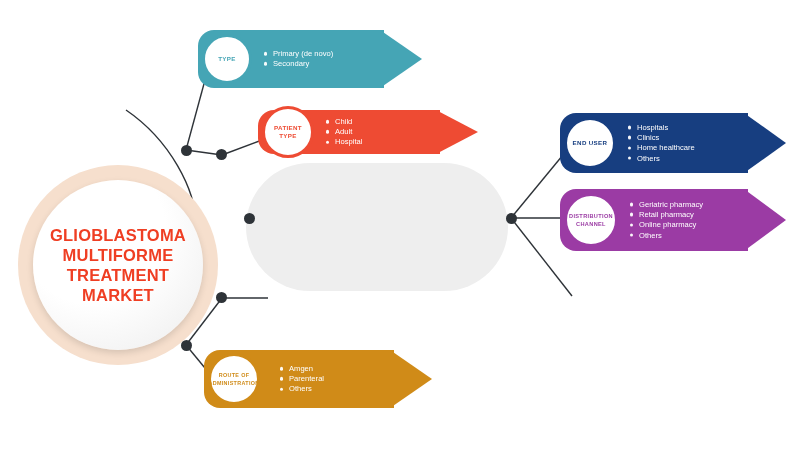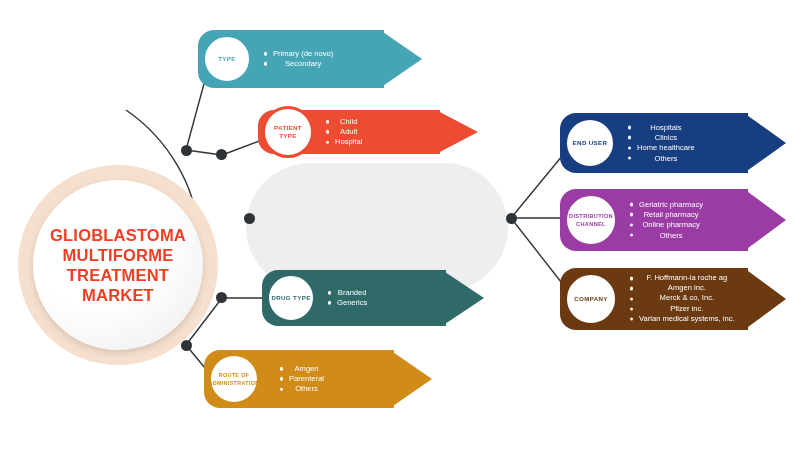--- a/index.html
+++ b/index.html
@@ -51,21 +51,21 @@
     border-radius:50%;background:#ffffff;
     display:flex;align-items:center;justify-content:center;text-align:center;
     z-index:3;box-sizing:border-box;
   }
   .badge span{
     font-size:6.2px;font-weight:bold;letter-spacing:.35px;line-height:8px;
     white-space:pre-line;
   }
   .items{
     position:absolute;top:50%;transform:translateY(-50%);
-    color:#ffffff;z-index:2;text-align:center;
+    color:#ffffff;z-index:2;
   }
   .items li{
     list-style:none;font-size:7.6px;line-height:10.2px;position:relative;
     padding-left:9px;white-space:nowrap;
   }
   .items li:before{
     content:"";position:absolute;left:0;top:3.2px;width:3.4px;height:3.4px;
     border-radius:50%;background:#ffffff;opacity:.95;
   }
   ul.items{margin:0;padding:0;}
@@ -137,33 +137,20 @@
       <span style="color:#ee4b33;">PATIENT TYPE</span>
     </div>
     <ul class="items" style="left:68px;">
       <li>Child</li>
       <li>Adult</li>
       <li>Hospital</li>
     </ul>
   </div>
 
 
-  <div class="row" style="left:262px;top:270px;width:222px;height:56px;">
-    <div class="arrow">
-      <div class="body" style="background:#2f6a68;"></div>
-      <div class="head" style="background:#2f6a68;"></div>
-    </div>
-    <div class="badge" style="width:50px;height:50px;border:3px solid #2f6a68;">
-      <span style="color:#2f6a68;">DRUG TYPE</span>
-    </div>
-    <ul class="items" style="left:66px;">
-      <li>Branded</li>
-      <li>Generics</li>
-    </ul>
-  </div>
 
   <div class="row" style="left:204px;top:350px;width:228px;height:58px;">
     <div class="arrow">
       <div class="body" style="background:#d08b18;"></div>
       <div class="head" style="background:#d08b18;"></div>
     </div>
     <div class="badge" style="width:52px;height:52px;border:3px solid #d08b18;">
       <span style="color:#d08b18;font-size:5.4px;">ROUTE OF
 ADMINISTRATION</span>
     </div>
@@ -200,30 +187,14 @@
 CHANNEL</span>
     </div>
     <ul class="items" style="left:70px;">
       <li>Geriatric pharmacy</li>
       <li>Retail pharmacy</li>
       <li>Online pharmacy</li>
       <li>Others</li>
     </ul>
   </div>
 
-  <div class="row" style="left:560px;top:268px;width:226px;height:62px;">
-    <div class="arrow">
-      <div class="body" style="background:#6b3a10;"></div>
-      <div class="head" style="background:#6b3a10;"></div>
-    </div>
-    <div class="badge" style="width:54px;height:54px;border:3px solid #6b3a10;">
-      <span style="color:#6b3a10;">COMPANY</span>
-    </div>
-    <ul class="items" style="left:70px;">
-      <li>F. Hoffmann-la roche ag</li>
-      <li>Amgen inc.</li>
-      <li>Merck &amp; co, Inc.</li>
-      <li>Pfizer inc.</li>
-      <li>Varian medical systems, inc.</li>
-    </ul>
-  </div>
 
 </div>
 
 </body></html>

